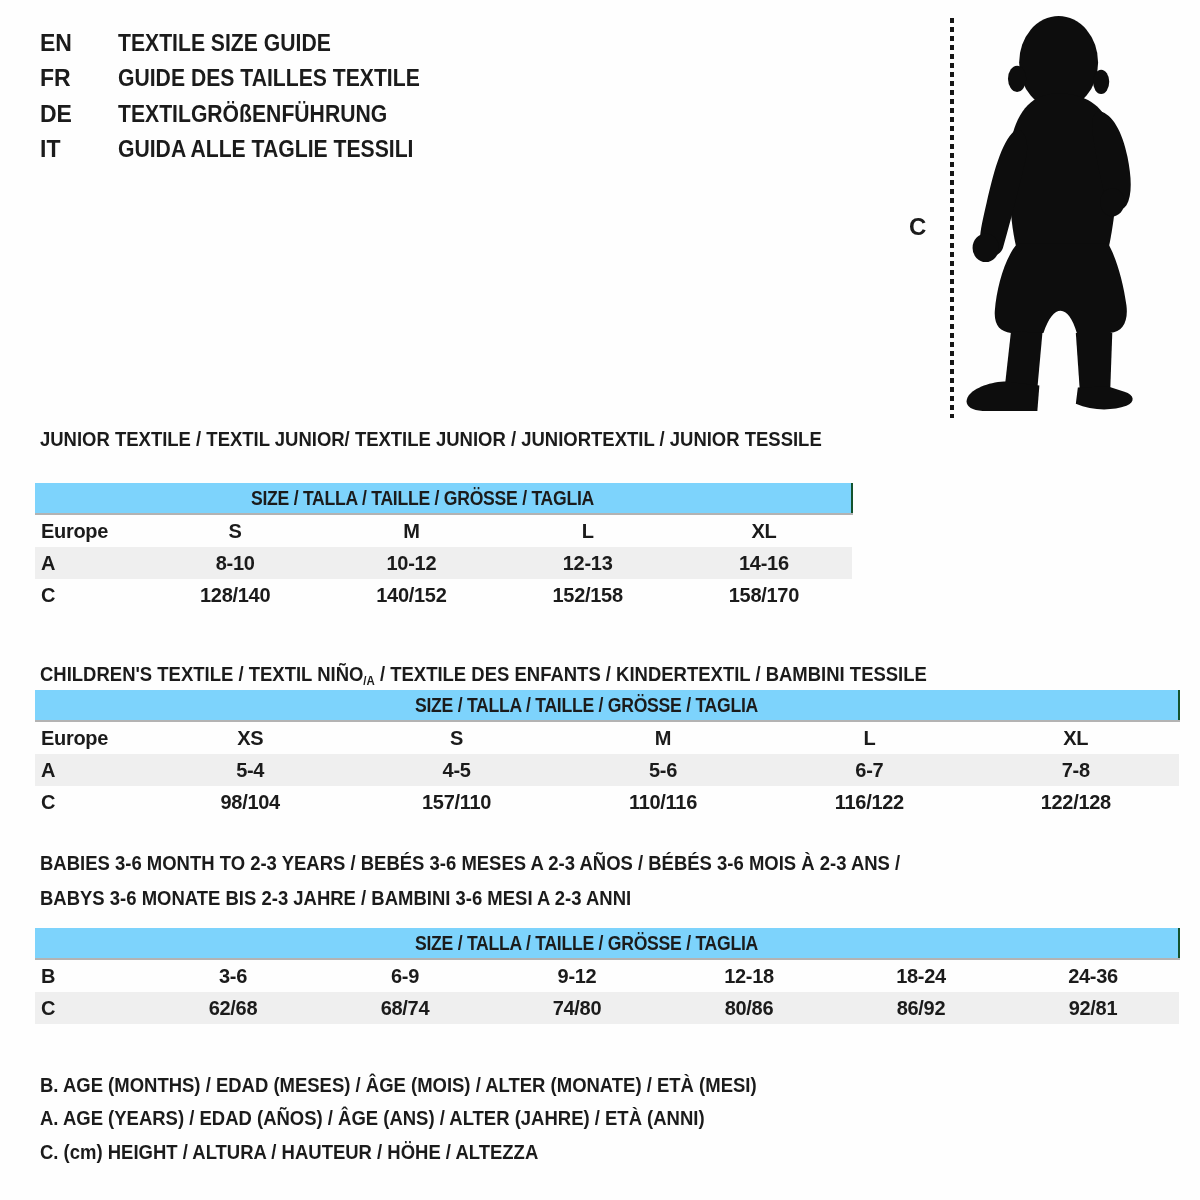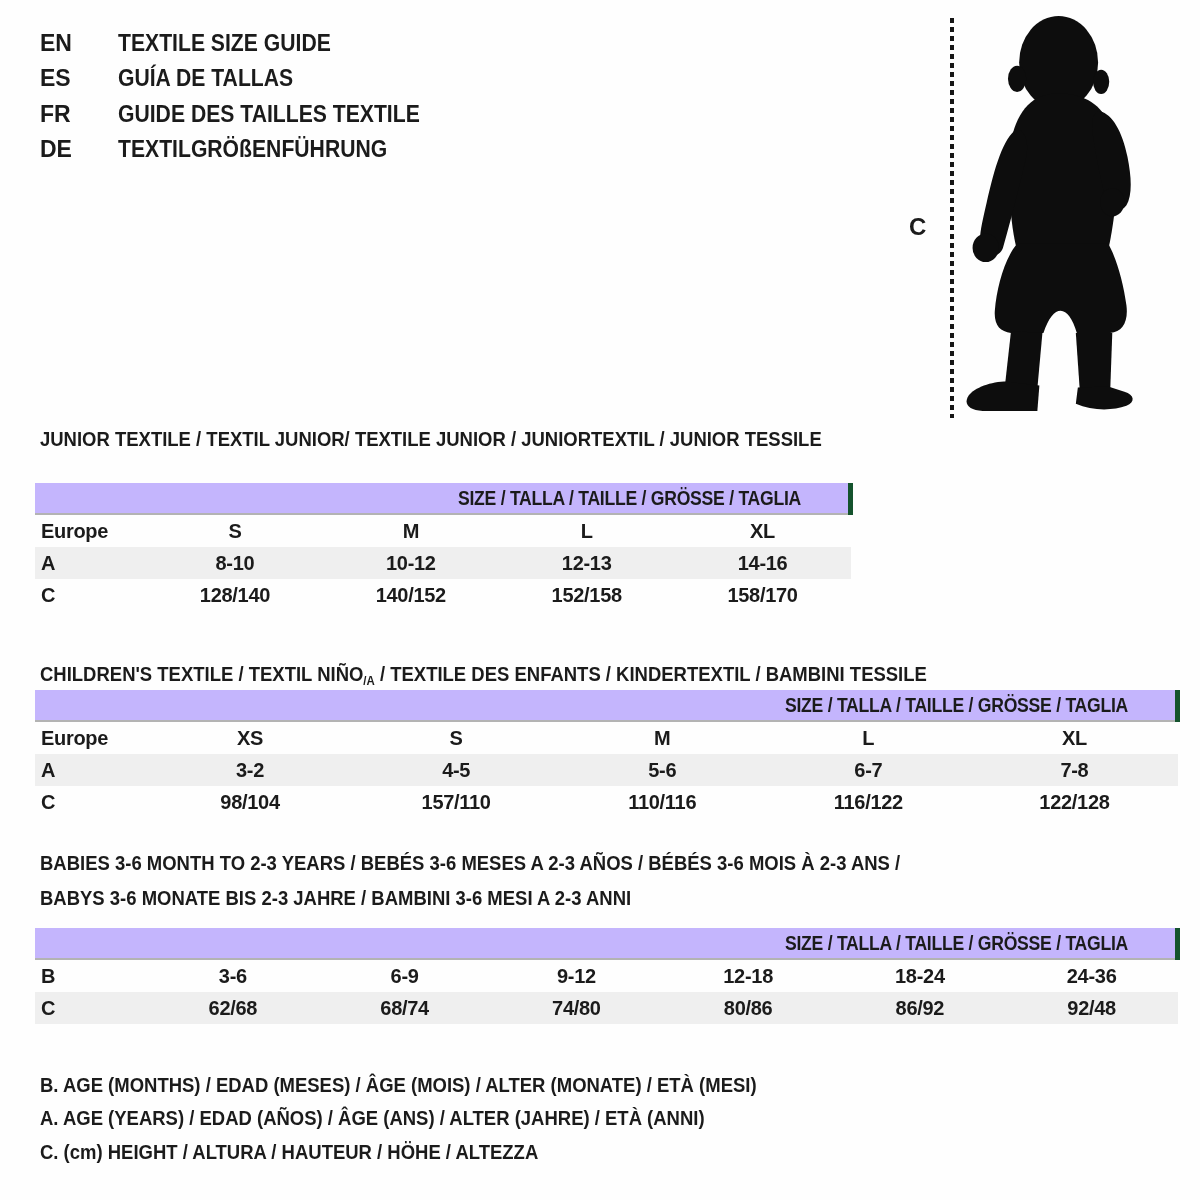--- a/index.html
+++ b/index.html
@@ -26,50 +26,50 @@
 
   
   .sec-heading{position:absolute;left:40px;font-size:21px;white-space:nowrap;}
   .sub{font-size:13px;vertical-align:-4px;letter-spacing:0;}
 
   
   .size-table{position:absolute;left:35px;border-collapse:collapse;table-layout:fixed;}
   .size-table td{padding:0;font-size:20px;text-align:center;letter-spacing:-0.3px;height:32px;vertical-align:middle;}
   .size-table td.lbl{text-align:left;padding-left:6px;}
   .bar-row td{
-    background:#c4b5fd;height:30px;text-align:right;padding-left:6px;font-size:20px;
-    border-bottom:2px solid #b3b3b3;border-right:5px solid #14532d;
+    background:#7dd3fc;height:30px;text-align:center;padding-left:6px;font-size:20px;
+    border-bottom:2px solid #b3b3b3;border-right:2px solid #14532d;
   }
   tr.alt td{background:#efefef;}
 
   
   .legend{position:absolute;left:40px;top:1068px;font-size:21px;}
   .legend-line{height:33.5px;display:flex;align-items:center;}
 </style>
 </head>
 <body>
 
 <div class="page">
 
   <div class="lang-block">
     <div class="lang-row">
       <span class="lang-code">EN</span>
       <span class="cond92">TEXTILE SIZE GUIDE</span>
     </div>
     <div class="lang-row">
-      <span class="lang-code">ES</span>
-      <span class="cond92">GUÍA DE TALLAS</span>
-    </div>
-    <div class="lang-row">
       <span class="lang-code">FR</span>
       <span class="cond92">GUIDE DES TAILLES TEXTILE</span>
     </div>
     <div class="lang-row">
       <span class="lang-code">DE</span>
       <span class="cond92">TEXTILGRÖßENFÜHRUNG</span>
+    </div>
+    <div class="lang-row">
+      <span class="lang-code">IT</span>
+      <span class="cond92">GUIDA ALLE TAGLIE TESSILI</span>
     </div>
   </div>
 
   <div class="figure">
     <span class="c-label">C</span>
     <div class="dash-line"></div>
     <svg width="185" height="405" viewBox="0 0 180 400">
       <g fill="#0d0d0d">
         <ellipse cx="99" cy="47" rx="39" ry="46"></ellipse>
         <ellipse cx="58" cy="63" rx="9" ry="13"></ellipse>
@@ -146,21 +146,21 @@
     <tr>
       <td class="lbl">Europe</td>
       <td>XS</td>
       <td>S</td>
       <td>M</td>
       <td>L</td>
       <td>XL</td>
     </tr>
     <tr class="alt">
       <td class="lbl">A</td>
-      <td>3-2</td>
+      <td>5-4</td>
       <td>4-5</td>
       <td>5-6</td>
       <td>6-7</td>
       <td>7-8</td>
     </tr>
     <tr>
       <td class="lbl">C</td>
       <td>98/104</td>
       <td>157/110</td>
       <td>110/116</td>
@@ -197,21 +197,21 @@
       <td>18-24</td>
       <td>24-36</td>
     </tr>
     <tr class="alt">
       <td class="lbl">C</td>
       <td>62/68</td>
       <td>68/74</td>
       <td>74/80</td>
       <td>80/86</td>
       <td>86/92</td>
-      <td>92/48</td>
+      <td>92/81</td>
     </tr>
   </tbody>
     </table>
 
   <div class="legend">
     <div class="legend-line">
         <span class="cond">B. AGE (MONTHS) / EDAD (MESES) / ÂGE (MOIS) / ALTER (MONATE) / ETÀ (MESI)</span>
       </div>
     <div class="legend-line">
         <span class="cond">A. AGE (YEARS) / EDAD (AÑOS) / ÂGE (ANS) / ALTER (JAHRE) / ETÀ (ANNI)</span>

